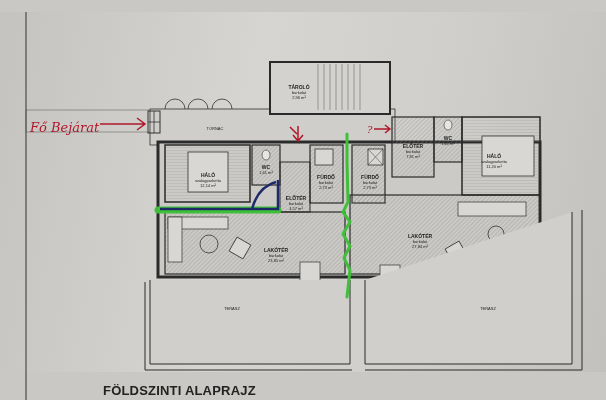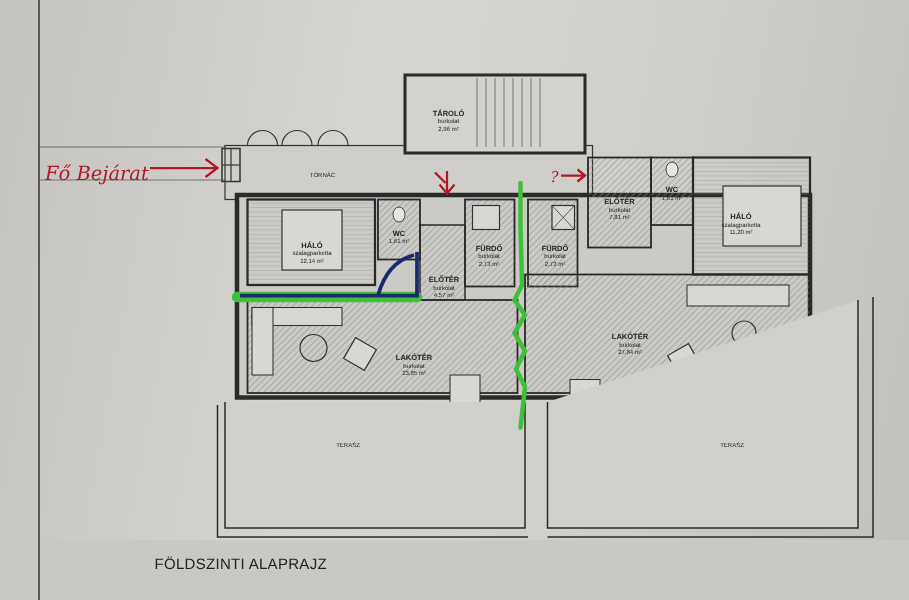--- a/index.html
+++ b/index.html
@@ -1,24 +1,24 @@
 <!DOCTYPE html>
 <html><head>
 <meta charset="utf-8">
 <style>
   html,body{margin:0;padding:0;}
   body{width:606px;height:400px;overflow:hidden;background:#c9c8c4;font-family:"Liberation Sans",sans-serif;}
-  #sheet{position:absolute;left:0;top:0;width:606px;height:360px;
+  #sheet{position:absolute;left:0;top:12px;width:606px;height:360px;
     background:linear-gradient(100deg,#c4c3bf 0%,#d6d5d1 40%,#cfcecb 70%,#c2c1bd 100%);}
   svg{position:absolute;left:0;top:0;}
   .rl{font-family:"Liberation Sans",sans-serif;font-weight:bold;fill:#222;text-anchor:middle;}
   .rl-name{font-size:5px;}
   .rl-sub{font-size:4px;font-weight:normal;}
   .hand{font-family:"DejaVu Serif",serif;fill:#b0182a;font-style:italic;}
-  .title{position:absolute;left:103px;top:371px;font-size:10px;font-weight:normal;color:#222;letter-spacing:.2px;}
+  .title{position:absolute;left:103px;top:371px;font-size:13px;font-weight:bold;color:#222;letter-spacing:.2px;}
 </style>
 </head>
 <body>
 
 <div id="sheet">
 <svg width="606" height="400" viewBox="0 0 606 400">
   <defs>
     <pattern id="diag" width="3" height="3" patternUnits="userSpaceOnUse" patternTransform="rotate(45)">
       <line x1="0" y1="0" x2="0" y2="3" stroke="#8c8b88" stroke-width="0.7"></line>
     </pattern>

